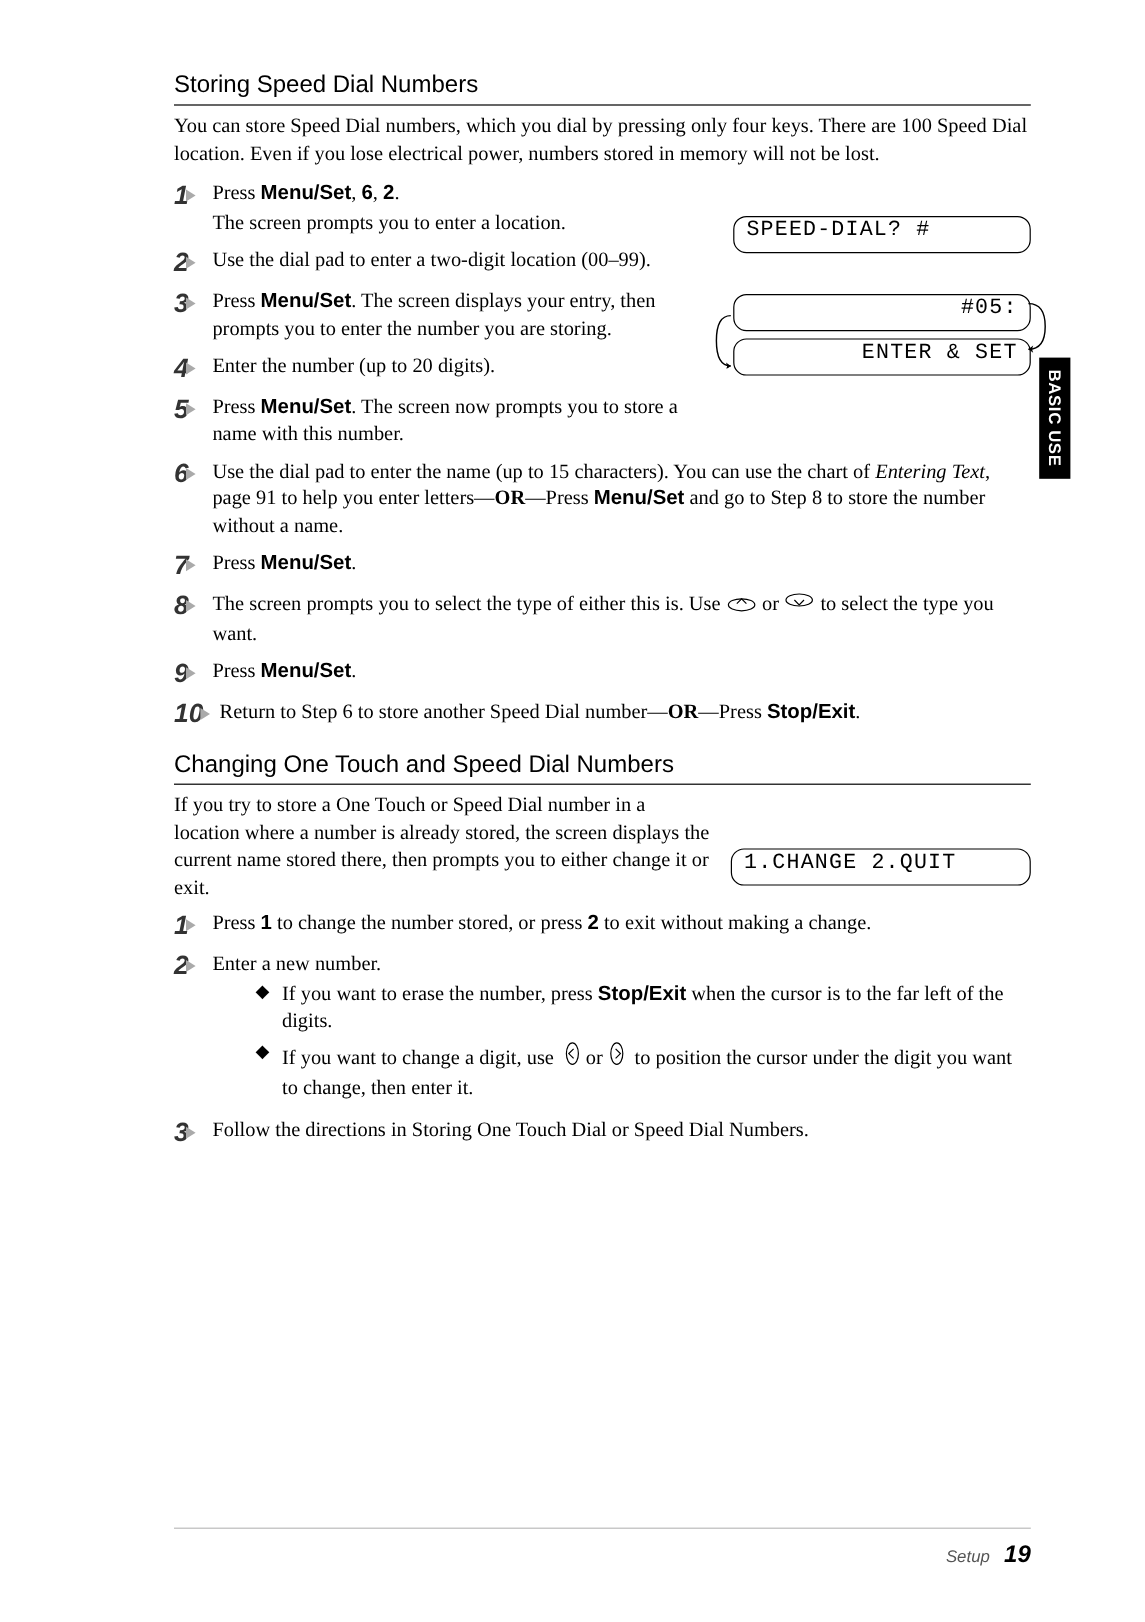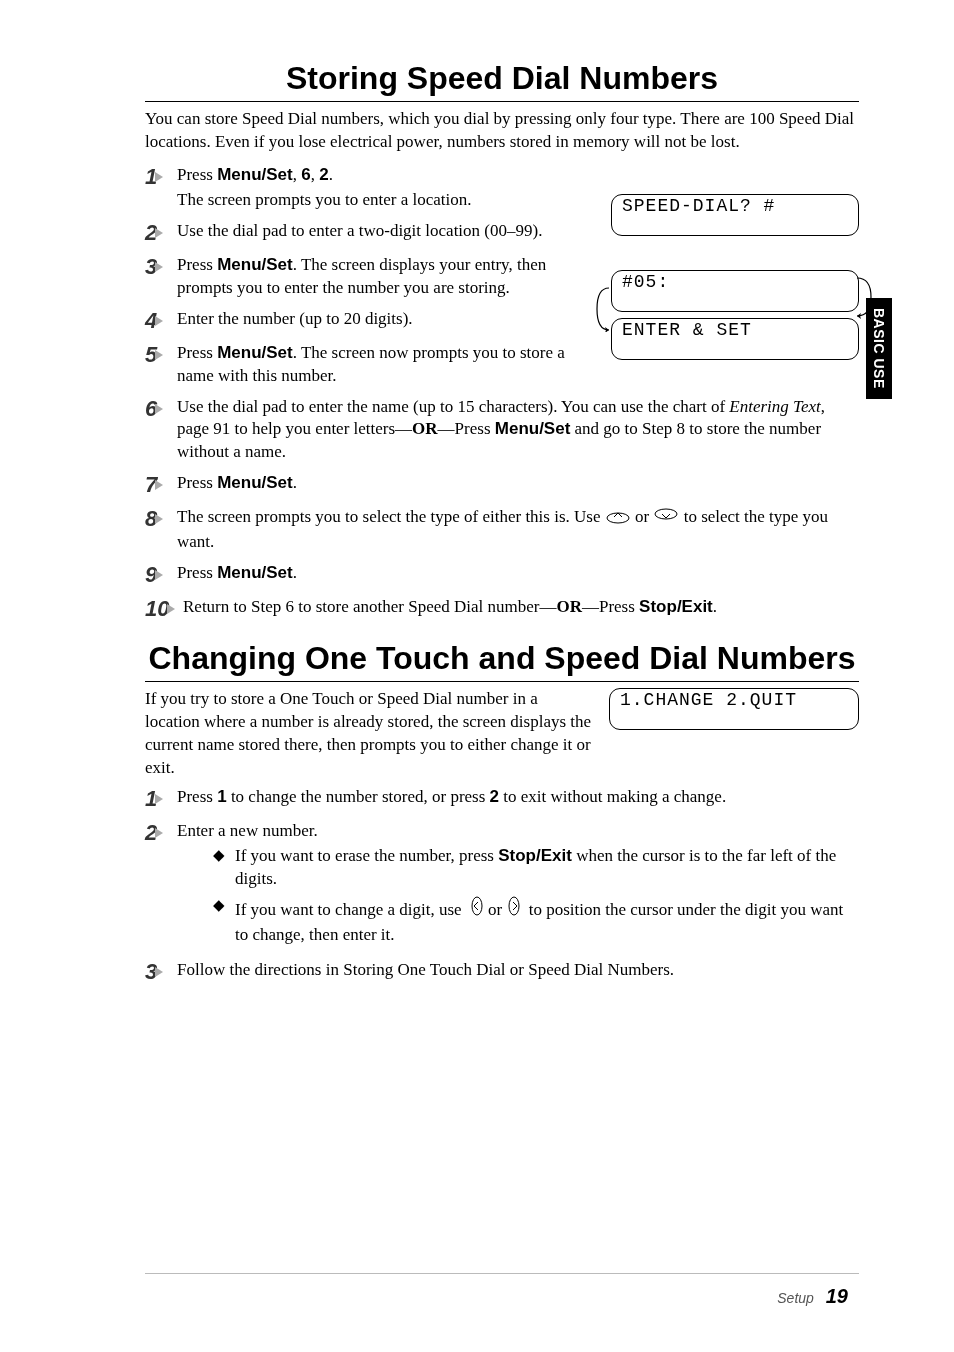--- a/index.html
+++ b/index.html
@@ -1,65 +1,65 @@
 <!DOCTYPE html>
 <html><head>
 <meta charset="utf-8">
 <style>
   * { box-sizing: border-box; margin: 0; padding: 0; }
   html, body { width: 954px; height: 1352px; background: #fff; font-family: "Times New Roman", Times, serif; color: #000; }
   .page { position: relative; width: 954px; height: 1352px; padding: 60px 95px 50px 145px; }
   .tab { position: absolute; right: 62px; top: 298px; background: #000; color: #fff; font-family: Arial, Helvetica, sans-serif; font-weight: bold; font-size: 14px; letter-spacing: 0.5px; writing-mode: vertical-rl; padding: 10px 5px; }
-  .section-title { font-family: Arial, Helvetica, sans-serif; font-weight: bold; font-size: 32px; border-bottom: 1px solid #000; padding-bottom: 4px; margin-bottom: 6px; text-align: center; }
+  .section-title { font-family: Arial, Helvetica, sans-serif; font-weight: normal; font-size: 20px; border-bottom: 1px solid #000; padding-bottom: 4px; margin-bottom: 6px; }
   .intro { font-size: 17px; line-height: 1.35; margin-bottom: 10px; }
   .flexrow { display: flex; align-items: flex-start; }
   .steps-col { flex: 1 1 auto; }
   .lcd-col { width: 260px; flex: 0 0 260px; padding-left: 12px; }
   .step { display: flex; margin-bottom: 8px; }
   .step-num { width: 32px; flex: 0 0 32px; position: relative; }
   .step-num .num { font-family: Arial, Helvetica, sans-serif; font-weight: bold; font-style: italic; font-size: 22px; color: #333; display: inline-block; }
   .step-num .tri { display: inline-block; width: 0; height: 0; border-top: 5px solid transparent; border-bottom: 5px solid transparent; border-left: 8px solid #aaa; margin-left: -2px; vertical-align: 2px; }
   .step-num.two { width: 38px; flex: 0 0 38px; }
   .step-body { flex: 1 1 auto; font-size: 17px; line-height: 1.35; }
   .step-body .sub { margin-top: 2px; }
   .sans-bold { font-family: Arial, Helvetica, sans-serif; font-weight: bold; }
   .bold { font-weight: bold; }
   .italic { font-style: italic; }
-  .lcd { font-family: "Courier New", Courier, monospace; font-size: 18px; letter-spacing: 1px; border: 1.5px solid #000; border-radius: 11px; padding: 1px 10px 1px 10px; height: 42px; line-height: 21px; margin-bottom: 20px; position: relative; }
+  .lcd { font-family: "Courier New", Courier, monospace; font-size: 18px; letter-spacing: 1px; border: 1.5px solid #000; border-radius: 11px; padding: 1px 10px 1px 10px; height: 31px; line-height: 21px; margin-bottom: 20px; position: relative; }
   .lcd.tight { margin-bottom: 6px; }
-  .lcd-wrap { position: relative; margin-bottom: 18px; }
+  .lcd-wrap { position: relative; margin-bottom: 18px; text-align: right; }
   .lcd-wrap .lcd { margin-bottom: 6px; }
   .rarrow { position: absolute; right: -14px; width: 18px; }
   .rarrow svg { display: block; }
   .larrow { position: absolute; left: -16px; width: 18px; }
   .deflist { margin: 6px 0 0 40px; }
   .deflist .row { display: flex; margin-bottom: 4px; font-size: 17px; }
   .deflist .k { width: 60px; font-weight: bold; text-align: right; padding-right: 18px; }
   .deflist .v { flex: 1; }
   .bullets { margin: 2px 0 0 36px; }
   .bullets .brow { display: flex; margin-bottom: 4px; font-size: 17px; line-height: 1.35; }
   .bullets .dm { width: 22px; flex: 0 0 22px; font-size: 15px; }
   .navicon { display: inline-block; vertical-align: -2px; }
-  .footer { position: absolute; right: 106px; bottom: 44px; font-size: 14px; font-family: Arial, Helvetica, sans-serif; font-style: italic; color: #555; }
+  .footer { position: absolute; right: 95px; bottom: 44px; font-size: 14px; font-family: Arial, Helvetica, sans-serif; font-style: italic; color: #555; }
   .footer .pn { font-weight: bold; font-style: italic; font-size: 20px; color: #000; margin-left: 8px; }
   .hr-foot { position: absolute; left: 145px; right: 95px; bottom: 78px; border-top: 1px solid #bbb; }
   .sect2 { margin-top: 18px; }
-  .flexrow2 { display: flex; align-items: flex-start; }
+  .flexrow2 { display: flex; align-items: flex-end; }
   .col2l { flex: 1 1 auto; padding-right: 16px; }
   .col2r { width: 250px; flex: 0 0 250px; }
 </style>
 </head>
 <body>
 
 <div class="page">
 
   <div class="tab">BASIC USE</div>
 
   <div class="section-title">Storing Speed Dial Numbers</div>
-  <div class="intro">You can store Speed Dial numbers, which you dial by pressing only four type. There are 100 Speed Dial locations. Even if you lose electrical power, numbers stored in memory will not be lost.</div>
+  <div class="intro">You can store Speed Dial numbers, which you dial by pressing only four keys. There are 100 Speed Dial location. Even if you lose electrical power, numbers stored in memory will not be lost.</div>
 
   <div class="flexrow">
     <div class="steps-col">
 
       <div class="step">
         <div class="step-num"><span class="num">1</span><span class="tri"></span></div>
         <div class="step-body">
           <span>Press </span><span class="sans-bold">Menu/Set</span><span>, </span><span class="sans-bold">6</span><span>, </span><span class="sans-bold">2</span><span>.</span>
           <div class="sub">The screen prompts you to enter a location.</div>
         </div>

